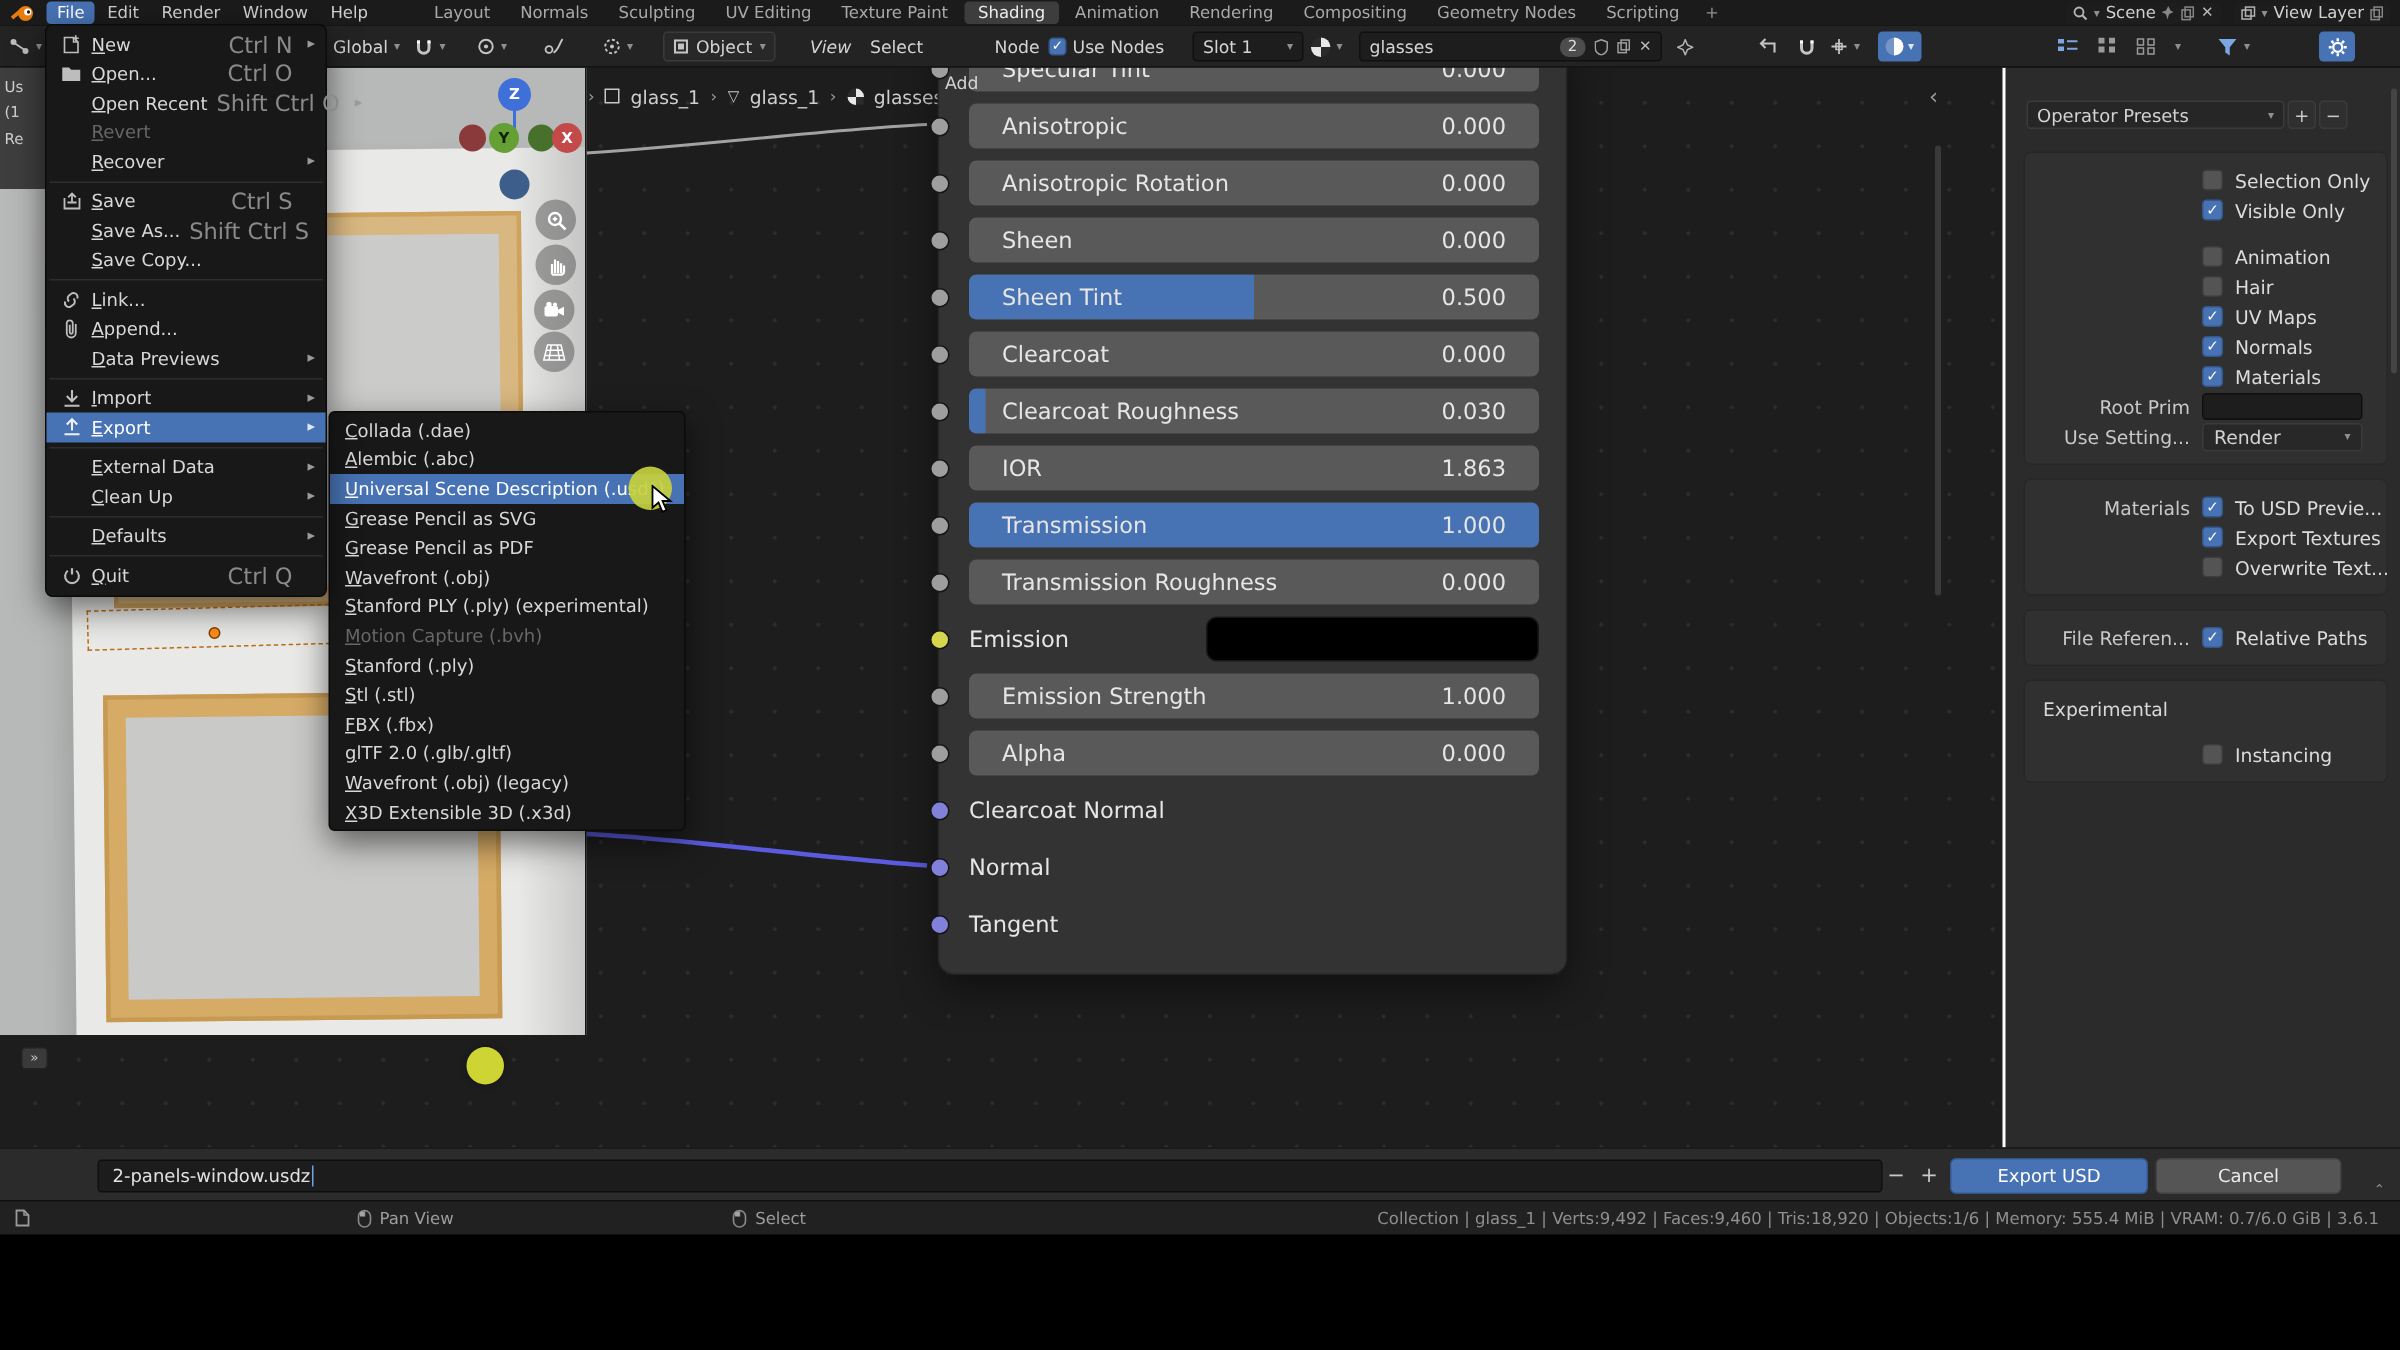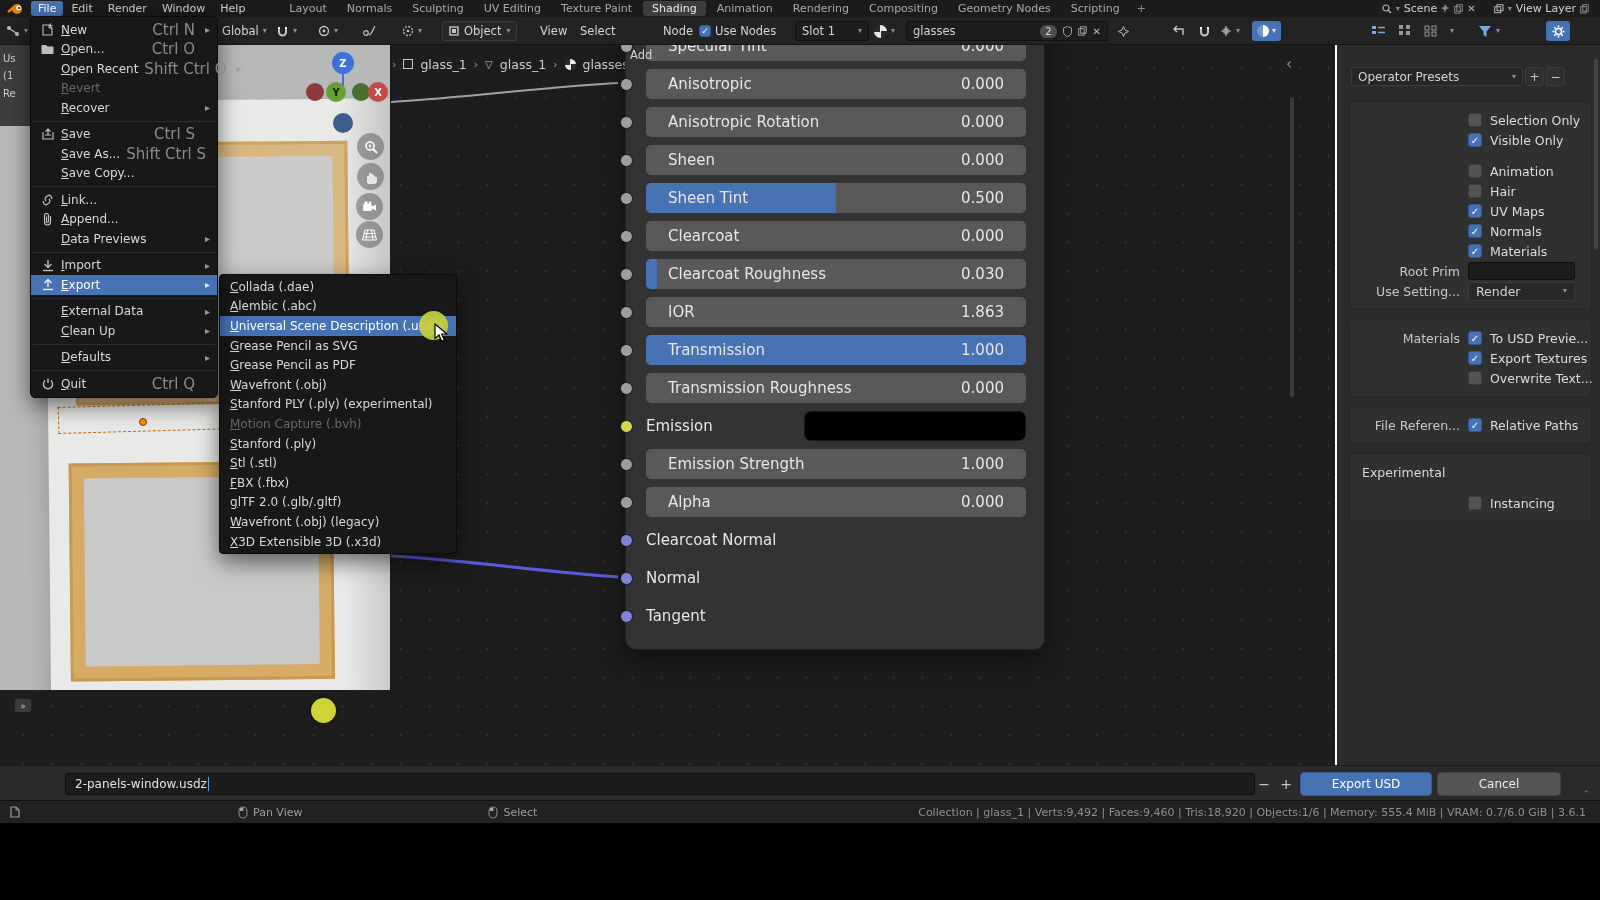--- a/index.html
+++ b/index.html
@@ -287,21 +287,21 @@
     <div class="eh" style="left:442px;">
       <div class="eh-box">
         <svg width="10" height="10" viewBox="0 0 10 10">
             <rect x="1" y="1" width="8" height="8" fill="none" stroke="#c4c4c4" stroke-width="1.4"></rect>
             <rect x="3" y="3" width="4" height="4" fill="#c4c4c4"></rect>
           </svg>
         <span>Object</span>
         <span class="chev">▾</span>
       </div>
     </div>
-    <div class="eh" style="left:540px;">
+    <div class="eh" style="left:540px;font-style:italic;">
         <span>View</span>
       </div>
     <div class="eh" style="left:580px;">
         <span>Select</span>
       </div>
     <div class="eh" style="left:630px;margin-top:24px;">
         <span>Add</span>
       </div>
     <div class="eh" style="left:663px;">
         <span>Node</span>

